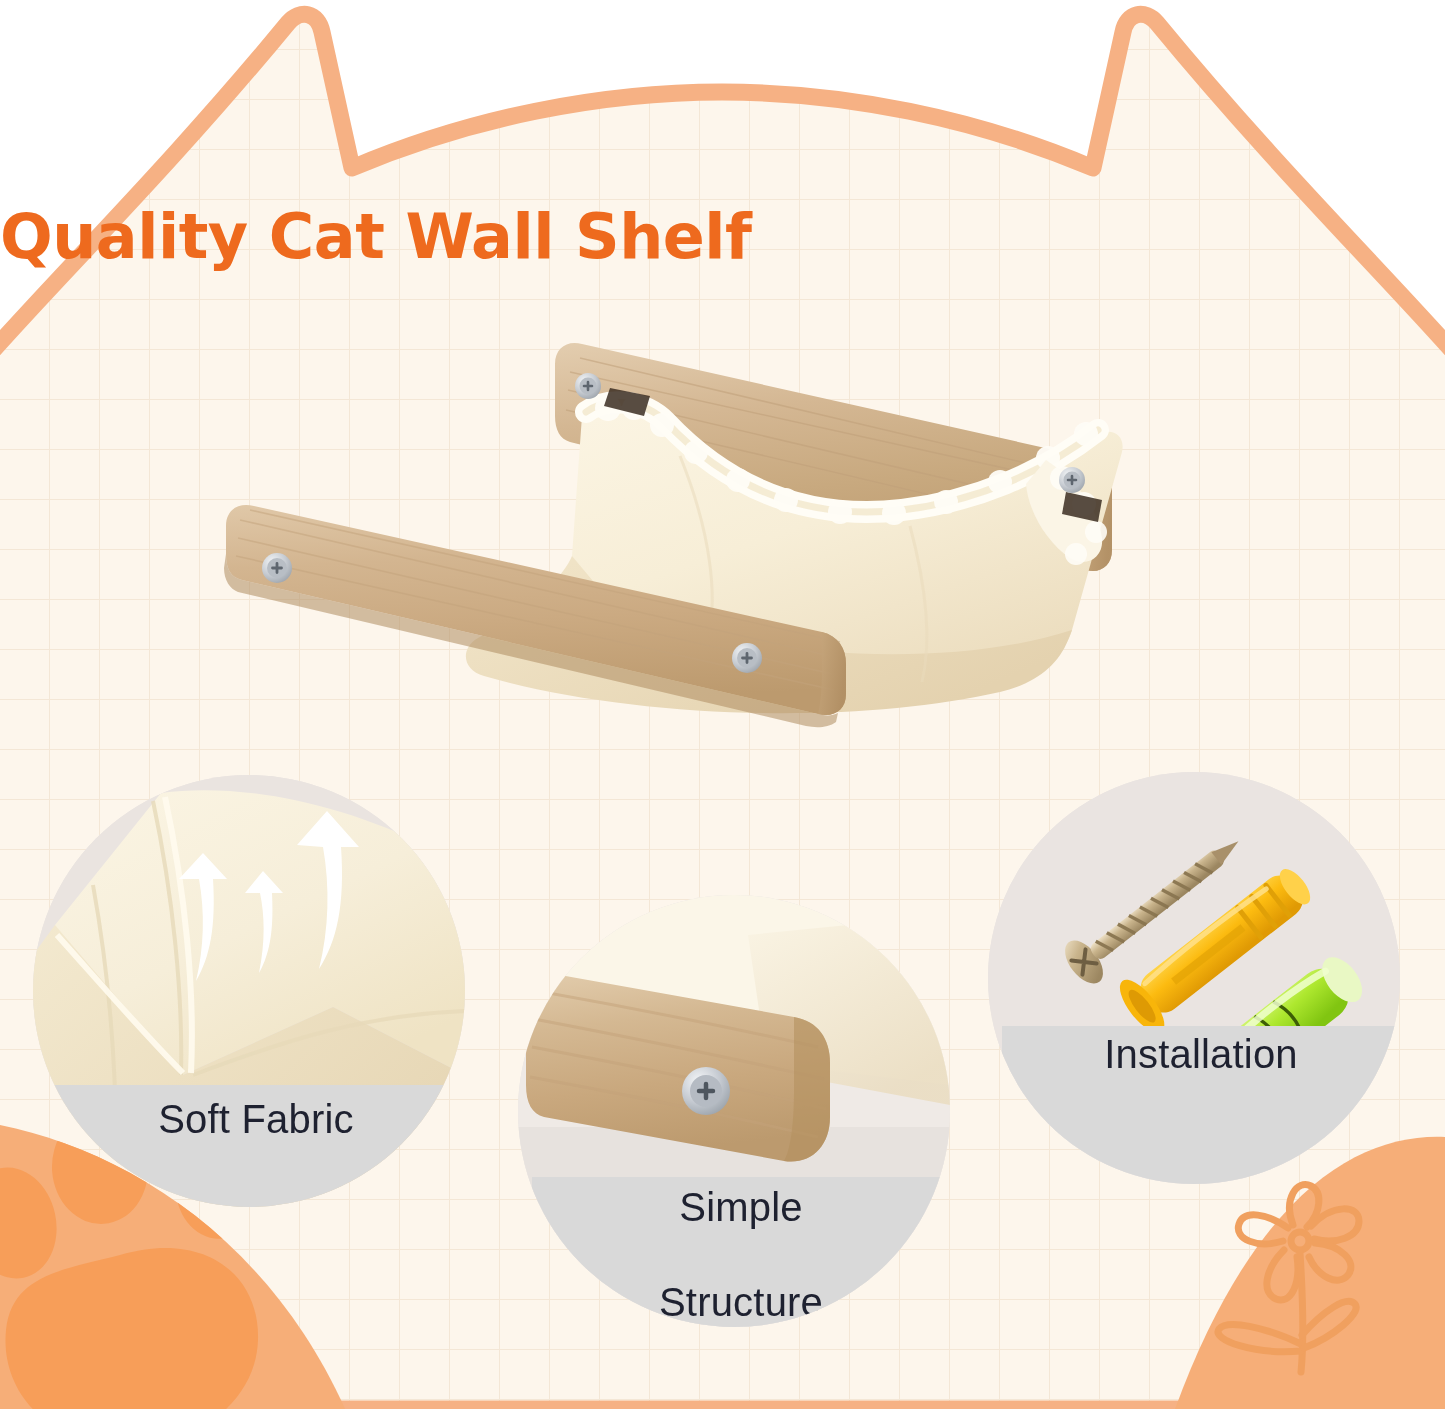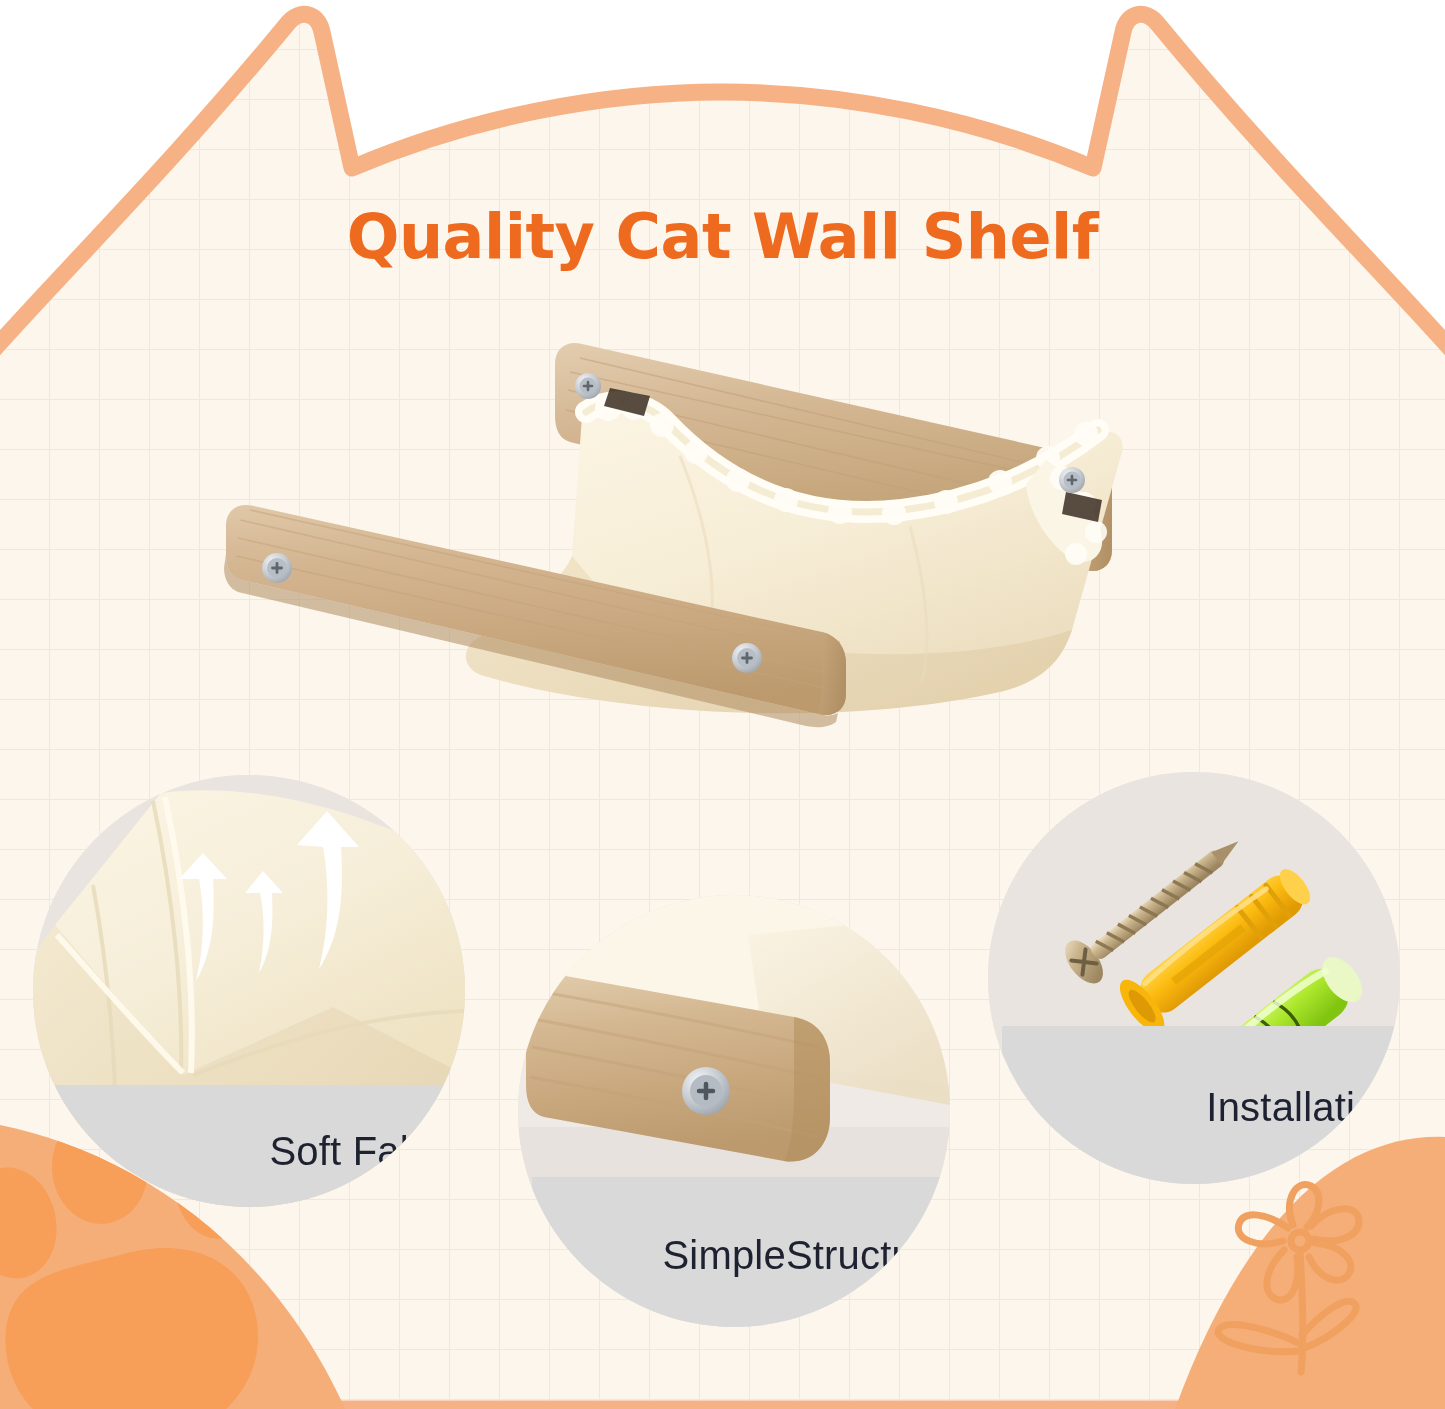--- a/index.html
+++ b/index.html
@@ -10,21 +10,21 @@
     overflow:hidden;
   }
   #stage{position:relative;width:1445px;height:1409px;overflow:hidden;background:#ffffff;}
 
   
   .bg-layer{position:absolute;inset:0;}
 
   
   .title{
     position:absolute;left:0;right:0;top:200px;
-    text-align:center;
+    text-align:left;
     font-size:62px;
     font-weight:700;
     letter-spacing:-0.5px;
     color:#EE6A1E;
     font-family:"DejaVu Sans", sans-serif;
     white-space:nowrap;
   }
 
   
   .hero{position:absolute;left:210px;top:330px;width:1010px;height:420px;}
@@ -37,22 +37,22 @@
     background:#EAE4E0;
   }
   .c1{left:33px;  top:775px; width:432px;height:432px;}
   .c2{left:518px; top:895px; width:432px;height:432px;}
   .c3{left:988px; top:772px; width:412px;height:412px;}
 
   .circ-photo{position:absolute;inset:0;}
   .band{
     position:absolute;left:14px;right:0;bottom:0;
     background:#D9D9D9;
-    display:flex;flex-direction:row;
-    align-items:center;justify-content:flex-end;
+    display:flex;flex-direction:column;
+    align-items:center;justify-content:space-between;
     padding-top:10px;
     box-sizing:border-box;
   }
   .c1 .band{height:122px;}
   .c2 .band{height:150px;}
   .c3 .band{height:158px;}
   .band-line{
     color:#1E2130;
     font-size:40px;
     line-height:1.22;

